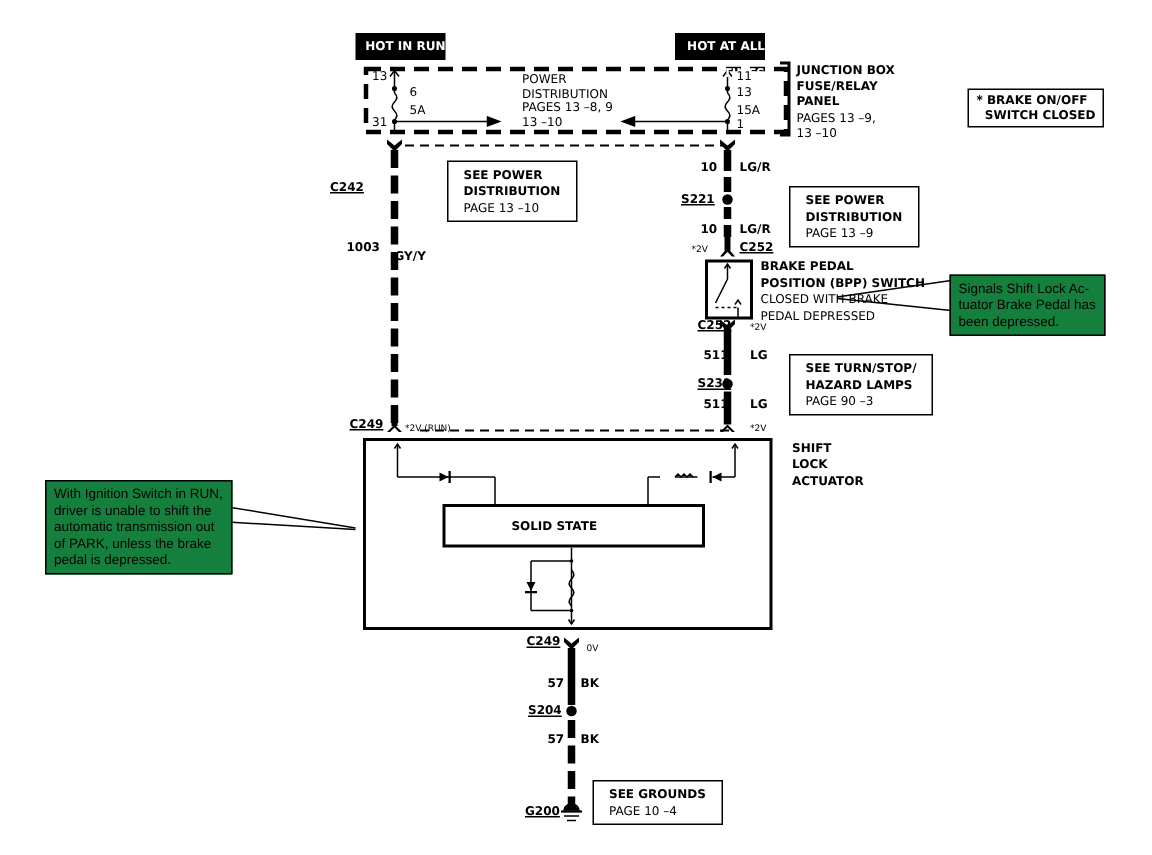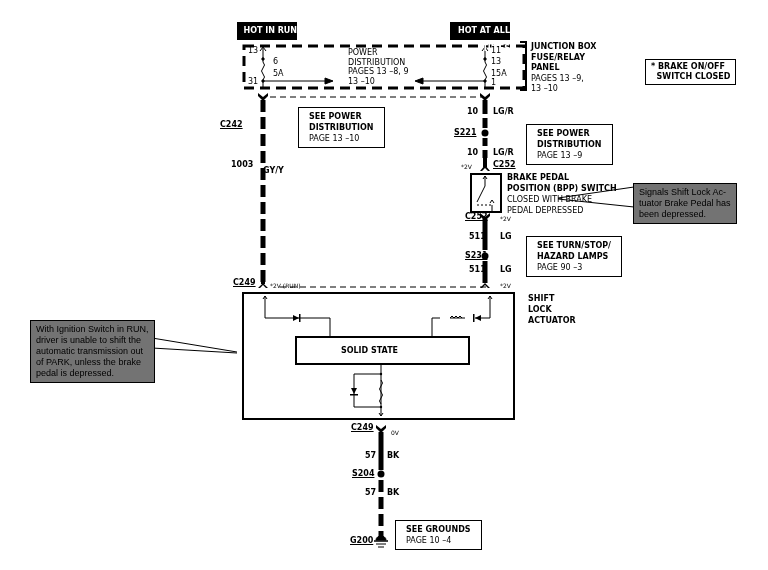--- a/index.html
+++ b/index.html
@@ -3,21 +3,21 @@
 <meta charset="utf-8">
 <style>
   html,body{margin:0;padding:0;background:#fff;}
   body{width:768px;height:570px;position:relative;overflow:hidden;font-family:"DejaVu Sans",sans-serif;color:#000;}
   svg{position:absolute;left:0;top:0;}
   .t{position:absolute;font-size:8px;line-height:10px;white-space:nowrap;}
   .b{font-weight:bold;}
   .u{text-decoration:underline;font-weight:bold;}
   .hdr{position:absolute;background:#000;color:#fff;font-weight:bold;font-size:8px;line-height:18px;height:18px;text-align:right;}
   .box{position:absolute;border:1.5px solid #000;background:#fff;padding:3px 10px;font-size:8px;line-height:11px;}
-  .callout{position:absolute;border:1px solid #000;background:#737373;padding:3px 5px;font-size:9px;line-height:11px;font-family:"Liberation Sans",sans-serif;}
+  .callout{position:absolute;border:1px solid #000;background:#15803d;padding:3px 5px;font-size:9px;line-height:11px;font-family:"Liberation Sans",sans-serif;}
   .line{display:block;}
 </style>
 </head>
 <body>
 
 <svg width="768" height="570" viewBox="0 0 768 570">
 
   <rect x="244" y="46" width="280" height="42" fill="none" stroke="#000" stroke-width="3" stroke-dasharray="10,6"></rect>
 
   <g stroke="#000" stroke-width="1" fill="none">

